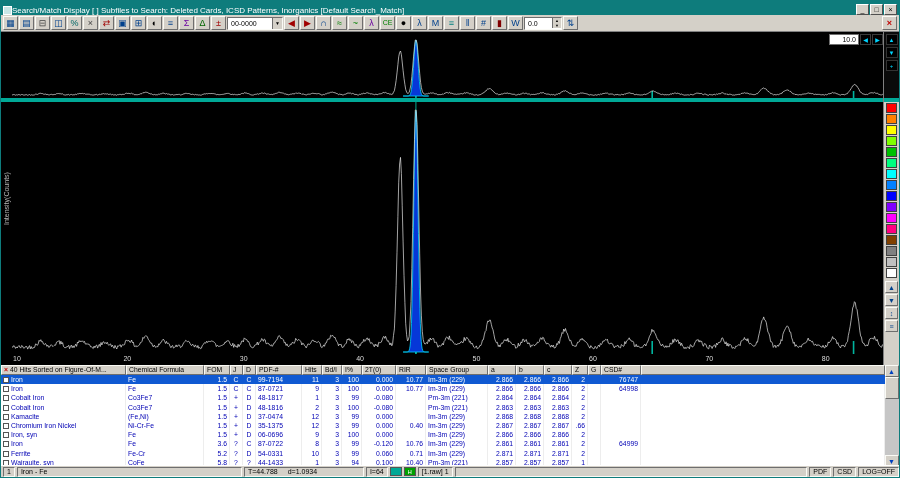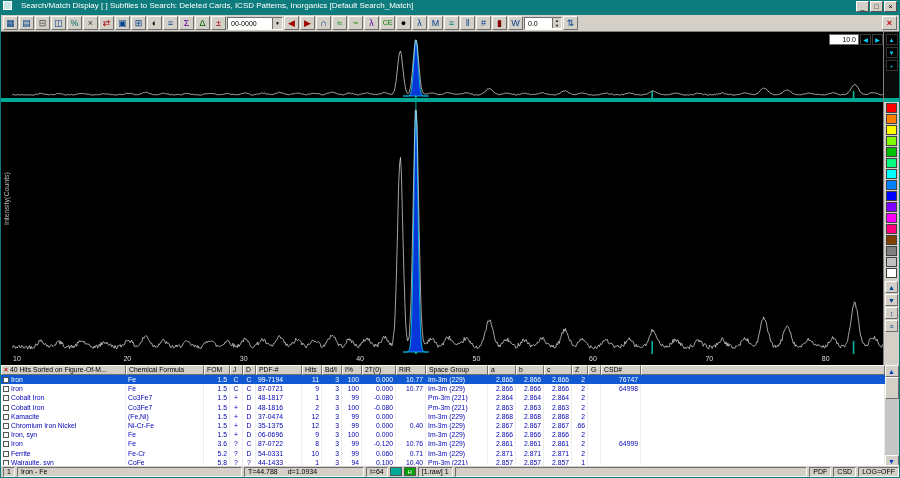--- a/index.html
+++ b/index.html
@@ -2,21 +2,21 @@
 <html><head>
 <meta charset="utf-8">
 <style>
   * { margin:0; padding:0; box-sizing:border-box; }
   html,body { background:#9a9a9a; }
   #app { position:relative; width:900px; height:478px; background:#d4d0c8;
          font-family:"Liberation Sans", sans-serif; overflow:hidden; border:1px solid #0e7c7c; }
 
   
   .titlebar { position:absolute; top:0; left:0; right:0; height:14px; background:#0e7c7c;
-              color:#fff; font-size:8px; display:flex; align-items:flex-start; gap:9px; padding:0 2px; }
+              color:#fff; font-size:8px; display:flex; align-items:flex-end; gap:0; padding:0 2px; }
   .win-icon { width:9px; height:9px; background:#c8e6e6; border:1px solid #fff; flex:none; }
   .title-text { flex:1; white-space:nowrap; overflow:hidden; }
   .win-btn { width:13px; height:11px; flex:none; background:#d4d0c8; color:#000; font-size:7px;
              line-height:10px; text-align:center; border:1px solid; border-color:#fff #505050 #505050 #fff; }
 
   
   .toolbar { position:absolute; top:14px; left:0; right:0; height:17px; background:#d4d0c8;
              display:flex; align-items:center; gap:1px; padding:0 2px; border-bottom:1px solid #808080; }
   .tb-group { display:flex; gap:1px; }
   .tb-icon { width:15px; height:14px; font-size:9px; line-height:12px; text-align:center; flex:none;

